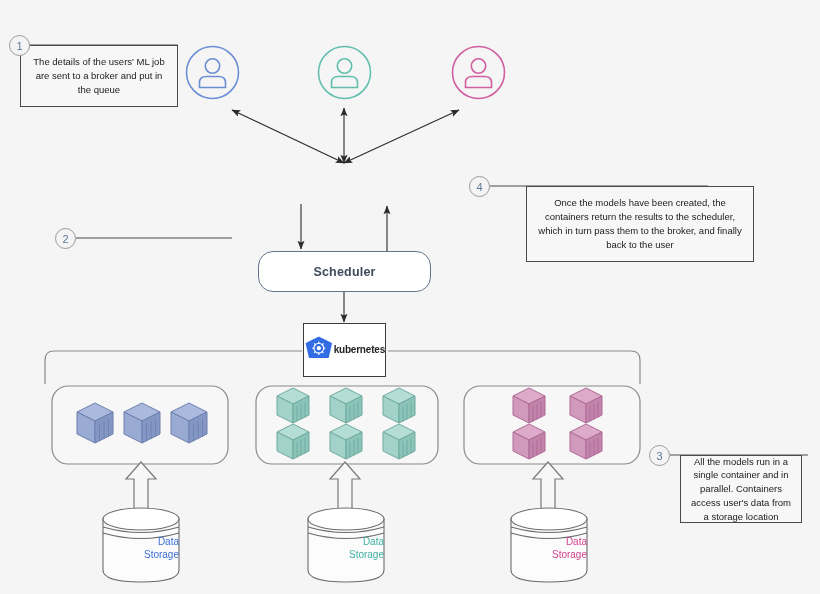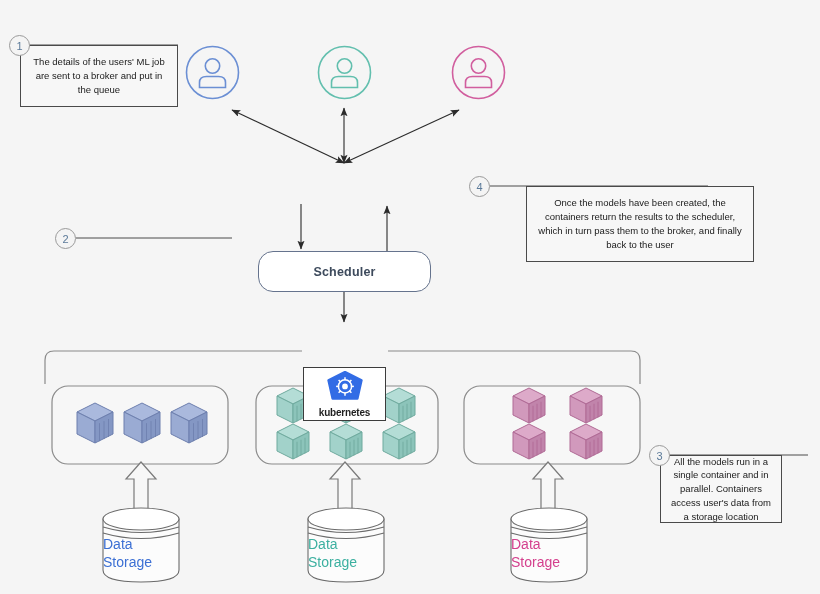--- a/index.html
+++ b/index.html
@@ -46,32 +46,31 @@
     font-size:12.5px;font-weight:bold;color:#3d4a5c;
     letter-spacing:.2px;
     z-index:4;
   }
 
   .k8sbox{
     position:absolute;
     background:#ffffff;
     border:1.4px solid #3c3c3c;
     box-sizing:border-box;
-    display:flex;flex-direction:column;align-items:center;justify-content:center;
+    display:flex;flex-direction:row;align-items:center;justify-content:center;
     z-index:7;
-    margin-top:44px;
   }
   .k8slabel{font-size:10px;font-weight:bold;color:#1f1f1f;margin-top:-1px;letter-spacing:-.2px;}
 
   .ugroup{position:absolute;z-index:3;}
 
   .stor-label{
     position:absolute;
-    text-align:left;
-    font-size:14px;
+    text-align:right;
+    font-size:10px;
     line-height:1.25;
     z-index:3;
     pointer-events:none;
   }
 </style>
 </head>
 <body>
 
 <div id="stage">
 
@@ -356,21 +355,21 @@
     <span class="txt">The details of the users' ML job are sent to a broker and put in the queue</span>
   </div>
   <div class="numbadge" style="left:9px;top:35px;">
     <span>1</span>
   </div>
 
   <div class="numbadge" style="left:55px;top:228px;">
     <span>2</span>
   </div>
 
-  <div class="callout" style="left:660px;top:455px;width:122px;height:68px;">
+  <div class="callout" style="left:680px;top:455px;width:122px;height:68px;">
     <span class="txt">All the models run in a single container and in parallel. Containers access user's data from a storage location</span>
   </div>
   <div class="numbadge" style="left:649px;top:445px;">
     <span>3</span>
   </div>
 
   <div class="callout" style="left:480px;top:186px;width:228px;height:76px;margin-left:46px;">
     <span class="txt">Once the models have been created, the containers return the results to the scheduler, which in turn pass them to the broker, and finally back to the user</span>
   </div>
   <div class="numbadge" style="left:469px;top:176px;">

